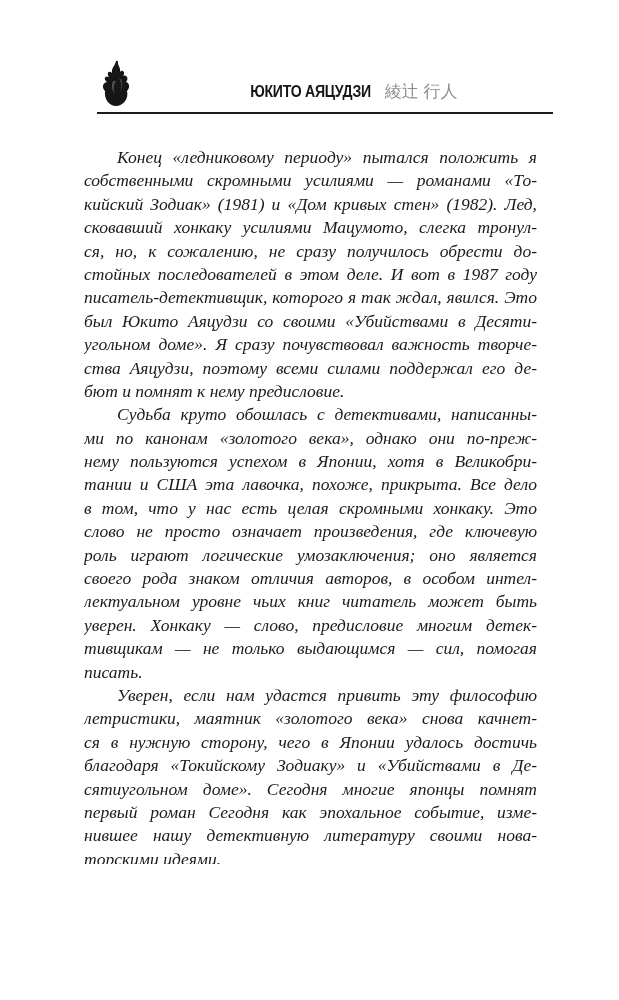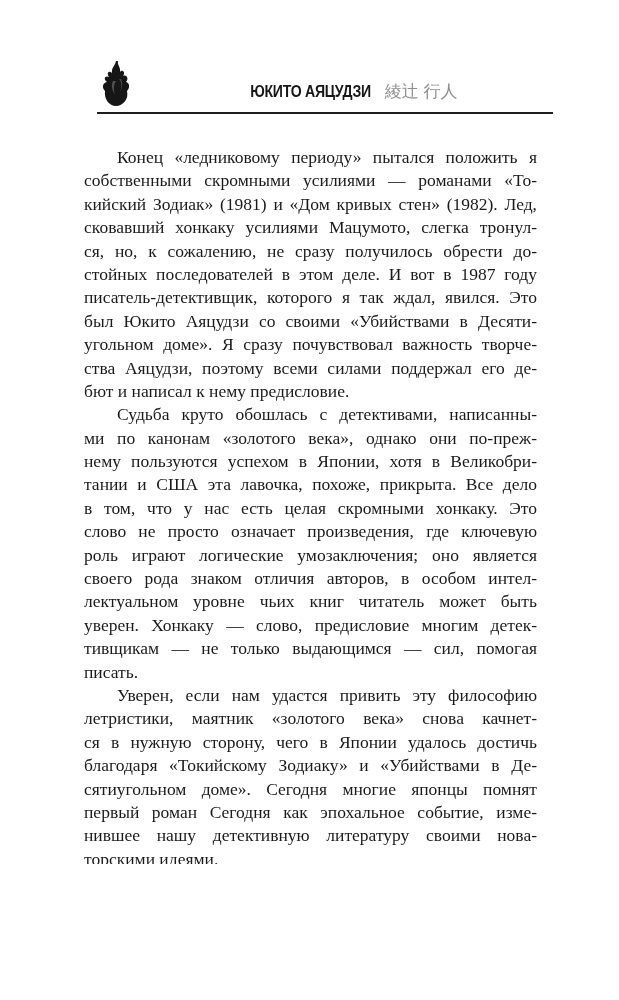--- a/index.html
+++ b/index.html
@@ -62,20 +62,21 @@
     top: 146px;
     width: 453px;
     font-size: 17.5px;
   }
   .paragraph { margin: 0; }
   .line {
     height: 23.4px;
     line-height: 23.4px;
     overflow: hidden;
     text-align: justify;
+    font-style: italic;
   }
   .line::after {
     content: "";
     display: inline-block;
     width: 100%;
     height: 0;
   }
   .line.first { text-indent: 33px; }
   .line.last  { text-align: left; }
   .line.last::after { content: none; }
@@ -119,21 +120,21 @@
         <div class="line first">Конец «ледниковому периоду» пытался положить я</div>
         <div class="line">собственными скромными усилиями — романами «То-</div>
         <div class="line">кийский Зодиак» (1981) и «Дом кривых стен» (1982). Лед,</div>
         <div class="line">сковавший хонкаку усилиями Мацумото, слегка тронул-</div>
         <div class="line">ся, но, к сожалению, не сразу получилось обрести до-</div>
         <div class="line">стойных последователей в этом деле. И вот в 1987 году</div>
         <div class="line">писатель-детективщик, которого я так ждал, явился. Это</div>
         <div class="line">был Юкито Аяцудзи со своими «Убийствами в Десяти-</div>
         <div class="line">угольном доме». Я сразу почувствовал важность творче-</div>
         <div class="line">ства Аяцудзи, поэтому всеми силами поддержал его де-</div>
-        <div class="line last">бют и написал к нему предисловие.</div>
+        <div class="line last">бют и помнят к нему предисловие.</div>
       </div>
       <div class="paragraph">
         <div class="line first">Судьба круто обошлась с детективами, написанны-</div>
         <div class="line">ми по канонам «золотого века», однако они по-преж-</div>
         <div class="line">нему пользуются успехом в Японии, хотя в Великобри-</div>
         <div class="line">тании и США эта лавочка, похоже, прикрыта. Все дело</div>
         <div class="line">в том, что у нас есть целая скромными хонкаку. Это</div>
         <div class="line">слово не просто означает произведения, где ключевую</div>
         <div class="line">роль играют логические умозаключения; оно является</div>
         <div class="line">своего рода знаком отличия авторов, в особом интел-</div>

